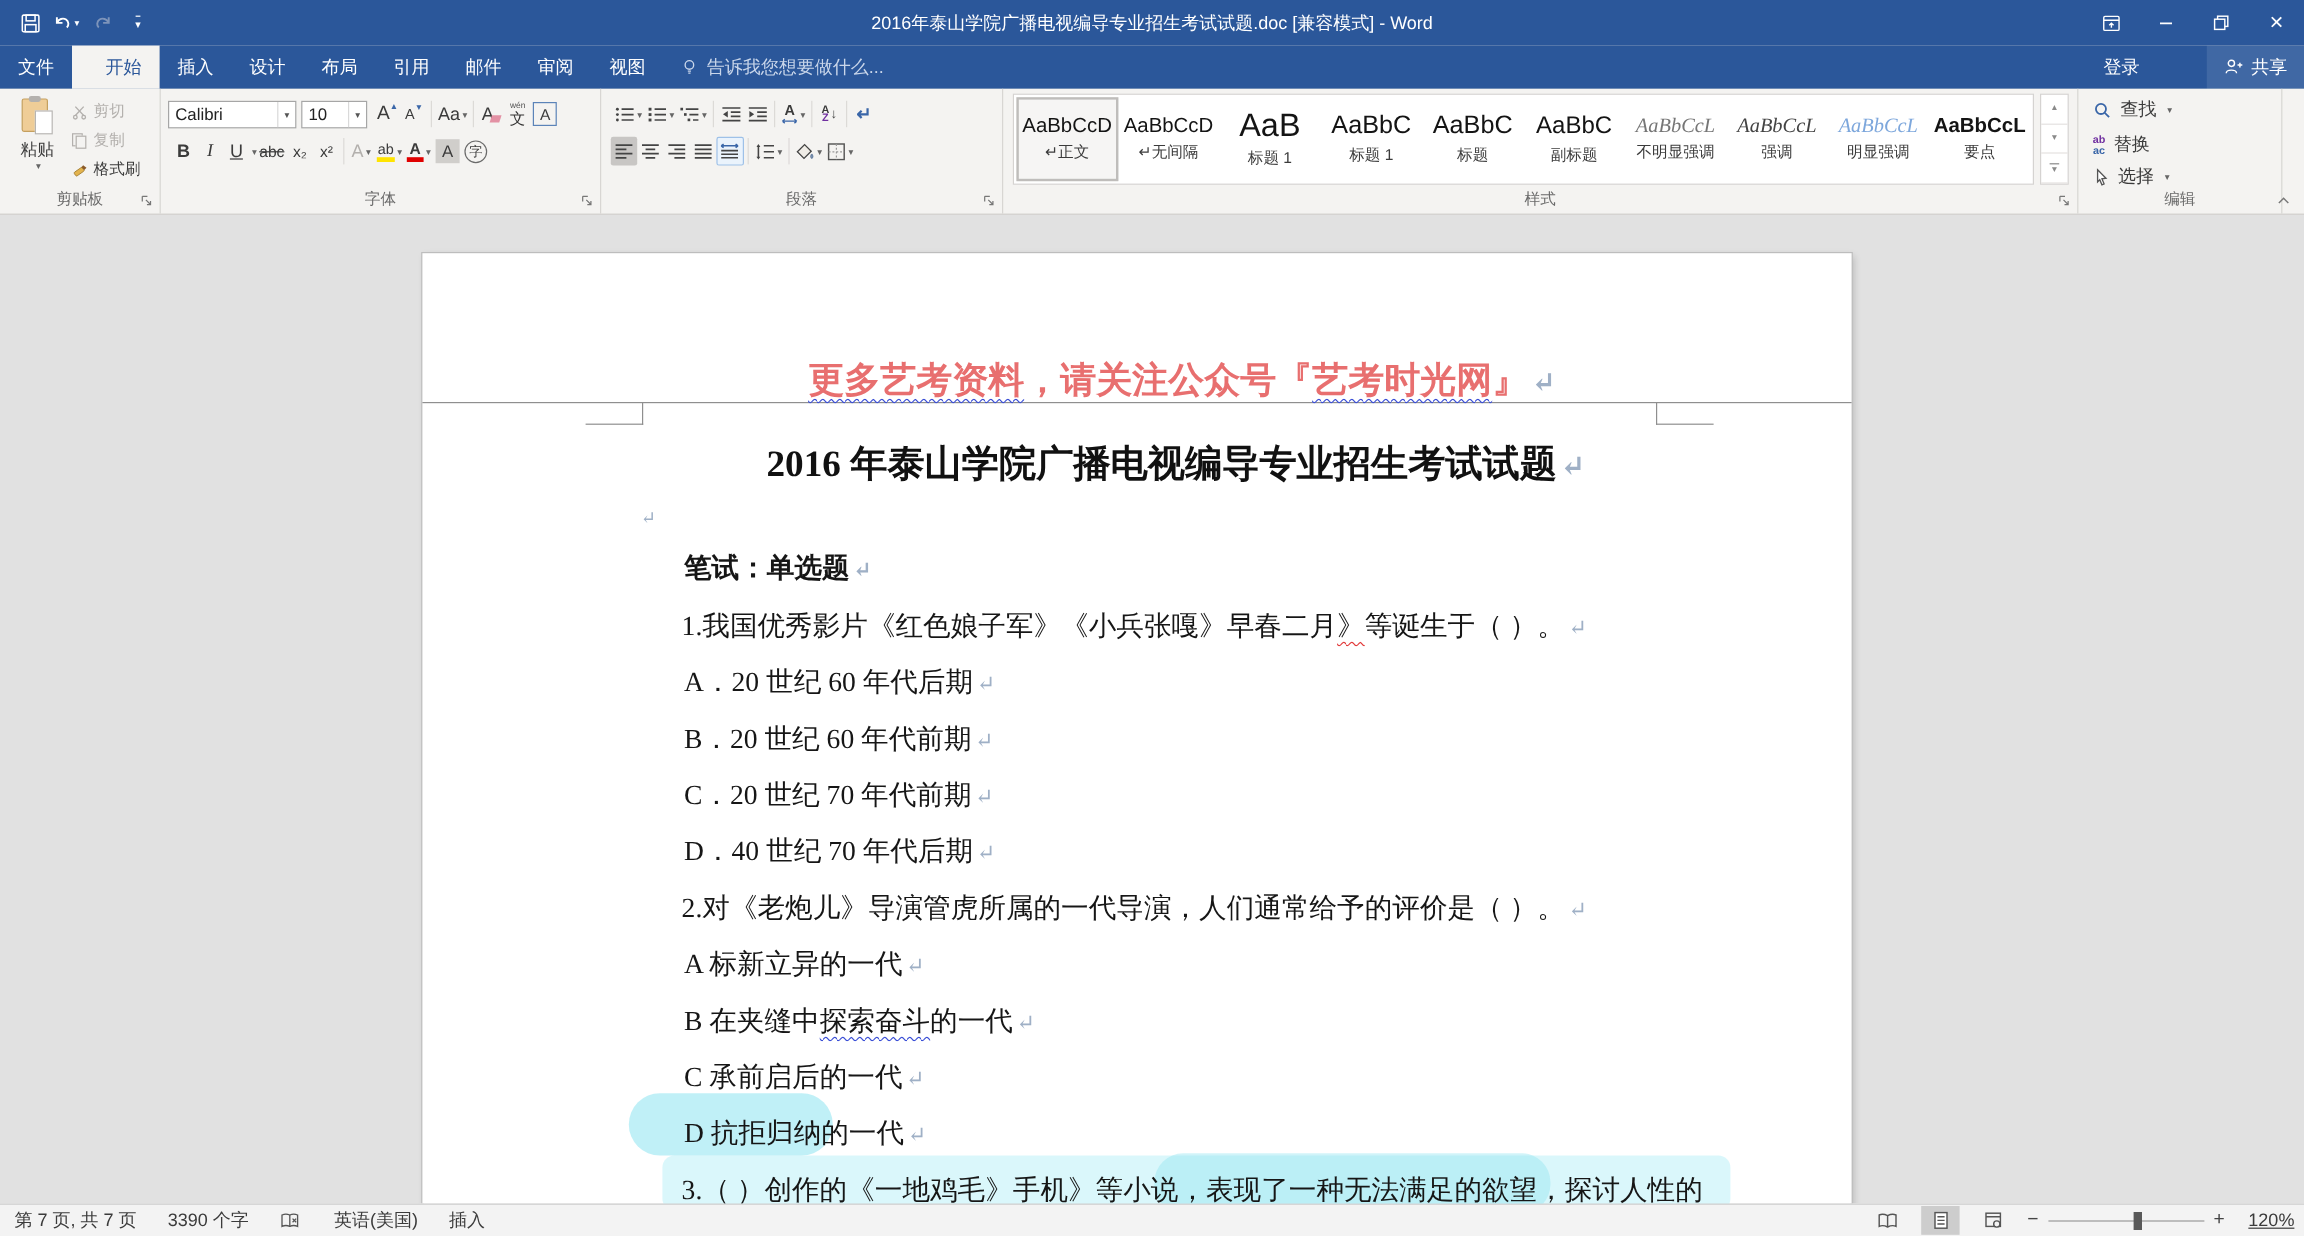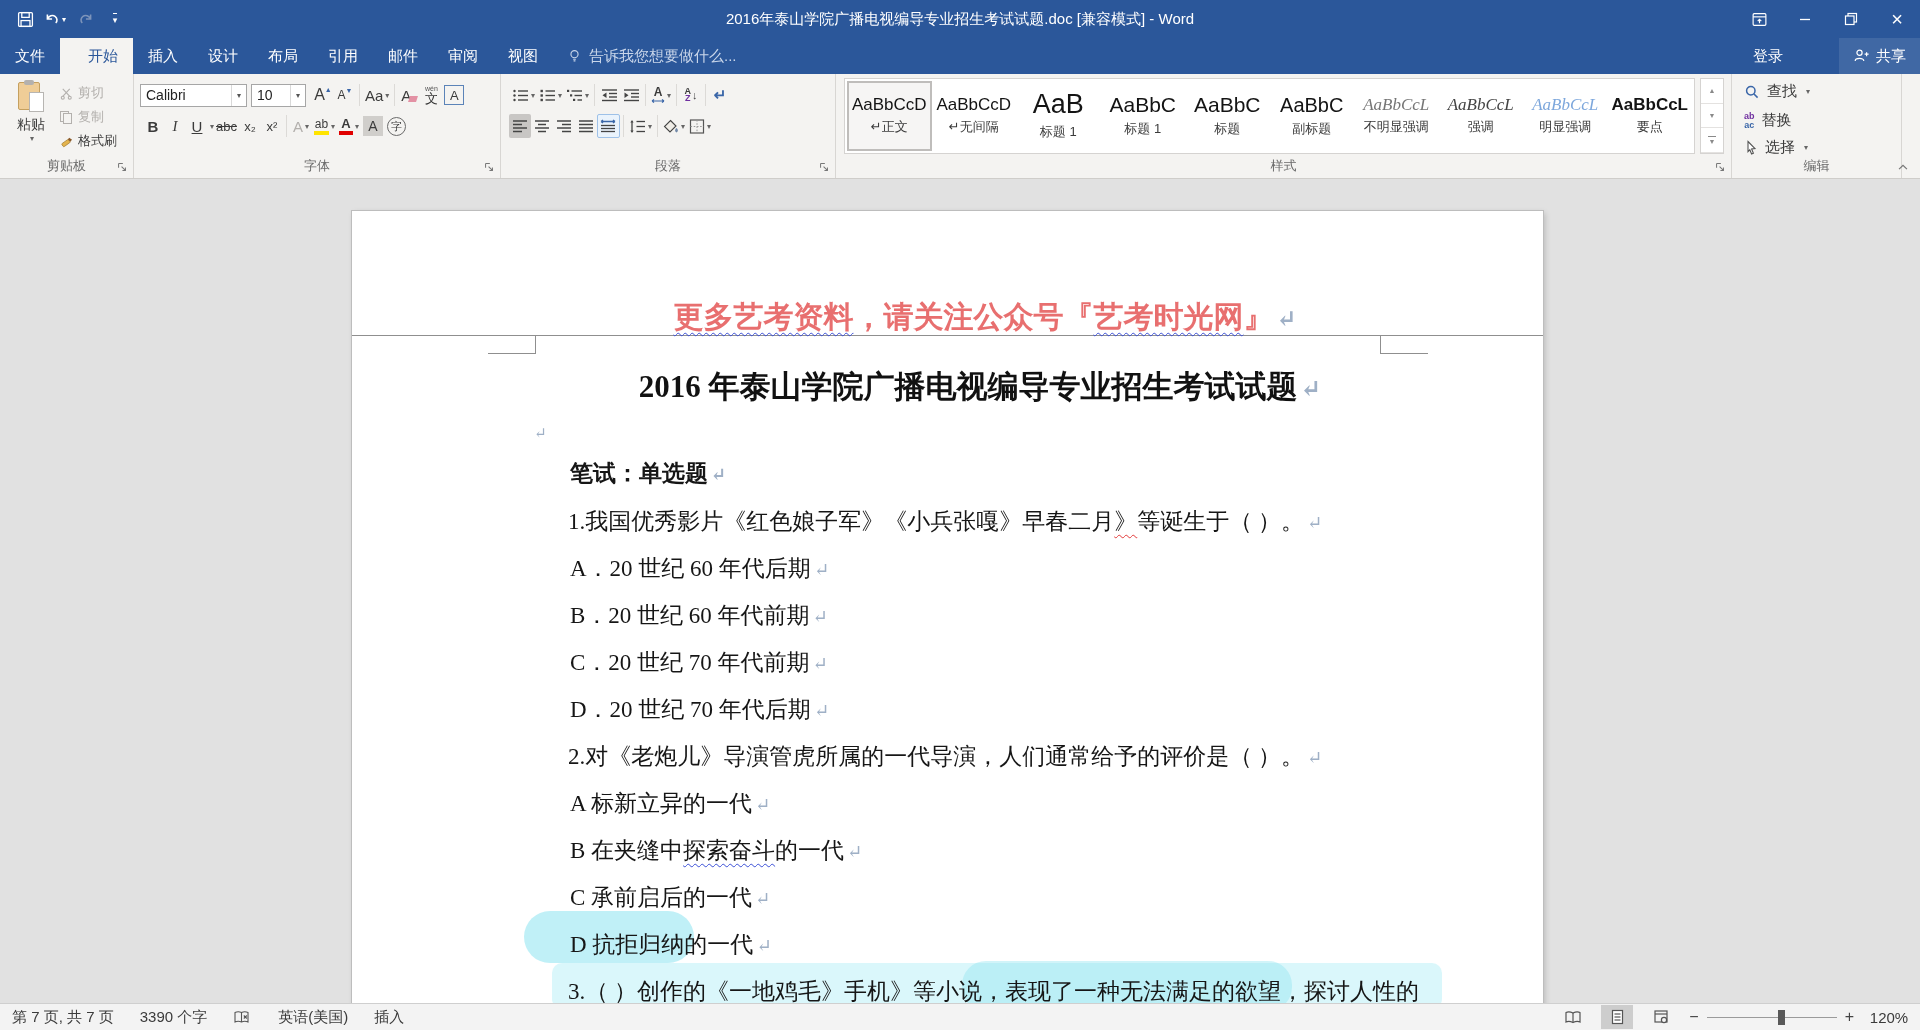--- a/index.html
+++ b/index.html
@@ -135,21 +135,21 @@
   .sb-left { display:flex; align-items:center; gap:26px; padding-left:12px; }
   .sb-item { cursor:pointer; background:none; border:none; font-size:15px; color:#3b3b3b; white-space:nowrap; }
   .sb-right { position:absolute; right:8px; display:flex; align-items:center; gap:12px; }
   .viewbtn { width:32px; height:24px; display:flex; align-items:center; justify-content:center; background:none; border:none; cursor:pointer; }
   .viewbtn.active { background:#cdcdcd; }
   .zoomwrap { display:flex; align-items:center; gap:8px; }
   .ztrack { position:relative; width:130px; height:15px; cursor:pointer; }
   .ztrack .line { position:absolute; top:7px; left:0; right:0; height:1px; background:#9b9b9b; }
   .zthumb { position:absolute; top:0; left:55%; width:7px; height:15px; background:#595959; }
   .zsign { font-size:16px; color:#444; cursor:pointer; background:none; border:none; }
-  .zpct { width:46px; text-align:center; cursor:pointer; background:none; border:none; font-size:15px; color:#3b3b3b; }
+  .zpct { width:46px; text-align:right; cursor:pointer; background:none; border:none; font-size:15px; color:#3b3b3b;text-decoration:underline; }
   svg { display:block; }
 </style>
 </head>
 <body>
 
 <div id="app">
 
   <div id="titlebar">
     <div class="qat">
       <button class="qbtn">
@@ -644,21 +644,21 @@
       <div class="dl l-sec">
         <span>笔试：单选题</span><span class="ret">↵</span>
       </div>
 
       <div class="dl l-q1">
         <span>1.我国优秀影片《红色娘子军》《小兵张嘎》早春二月</span><span class="sq-r">》</span><span>等诞生于（ ）。</span><span class="ret">↵</span>
       </div>
       <div class="dl l-o1a"><span>A．20 世纪 60 年代后期</span><span class="ret">↵</span></div>
       <div class="dl l-o1b"><span>B．20 世纪 60 年代前期</span><span class="ret">↵</span></div>
       <div class="dl l-o1c"><span>C．20 世纪 70 年代前期</span><span class="ret">↵</span></div>
-      <div class="dl l-o1d"><span>D．20 世纪 70 年代后期</span><span class="ret">↵</span></div>
+      <div class="dl l-o1d"><span>D．40 世纪 70 年代后期</span><span class="ret">↵</span></div>
 
       <div class="dl l-q2">
         <span>2.对《老炮儿》导演管虎所属的一代导演，人们通常给予的评价是（ ）。</span><span class="ret">↵</span>
       </div>
       <div class="dl l-o2a"><span>A 标新立异的一代</span><span class="ret">↵</span></div>
       <div class="dl l-o2b">
         <span>B 在夹缝中</span><span class="sq-b">探索奋斗</span><span>的一代</span><span class="ret">↵</span>
       </div>
       <div class="dl l-o2c"><span>C 承前启后的一代</span><span class="ret">↵</span></div>
       <div class="dl l-o2d"><span>D 抗拒归纳的一代</span><span class="ret">↵</span></div>

